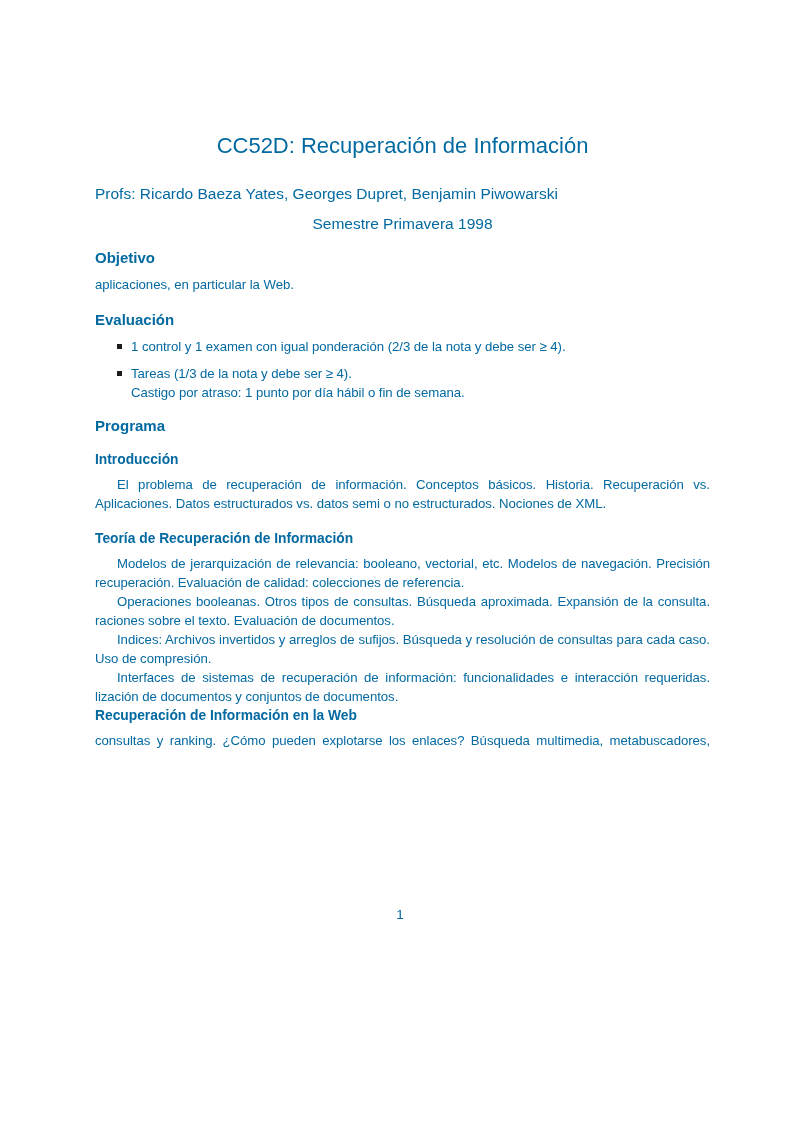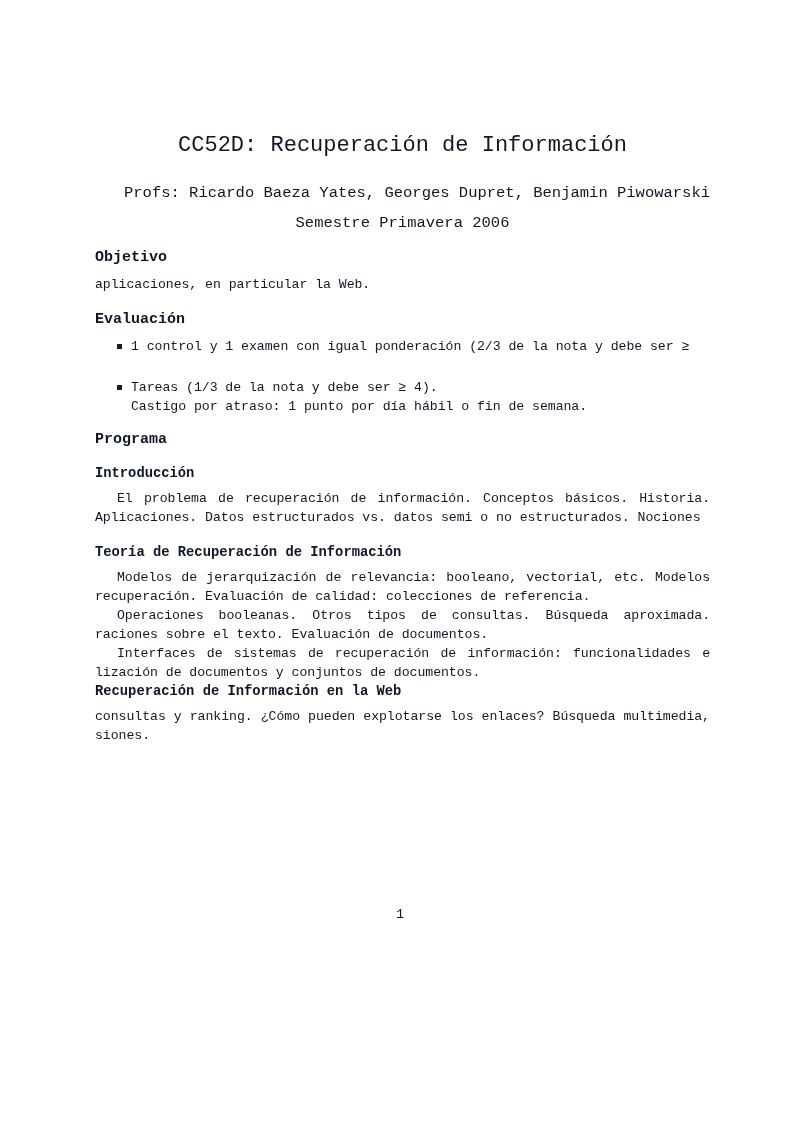--- a/index.html
+++ b/index.html
@@ -1,37 +1,37 @@
 <!DOCTYPE html>
 <html lang="es"><head>
 <meta charset="utf-8">
 <style>
   html,body{margin:0;padding:0;background:#ffffff;}
   .page{
     position:relative;
     width:800px;height:1142px;
     background:#ffffff;
-    font-family:Liberation Mono, monospace;
-    color:#0f172a;
+    font-family:Liberation Sans, sans-serif;
+    color:#0369a1;
     overflow:hidden;
   }
   .content{
     position:absolute;
     left:95px;top:0;
     width:615px;
   }
   .doc-title{
     margin:133px 0 0 0;
     font-size:22px;line-height:26px;
     text-align:center;font-weight:400;
   }
   .doc-profs{
     margin:25px 0 0 0;
     font-size:15.5px;line-height:19px;
-    text-align:right;
+    text-align:left;
   }
   .doc-sem{
     margin:11px 0 0 0;
     font-size:15.5px;line-height:19px;
     text-align:center;
   }
   .sec{margin-top:16px;}
   .sec:nth-of-type(1){margin-top:15px;}
   .sec:nth-of-type(2){margin-top:16px;}
   .sec:nth-of-type(3){margin-top:14px;}
@@ -48,21 +48,21 @@
   }
   .para{margin:0;font-size:13.2px;}
   .line{
     line-height:19px;height:19px;overflow:hidden;
     letter-spacing:-0.05px;
   }
   .line.first{padding-left:22px;}
   .line.jl{text-align:justify;text-align-last:justify;}
   .blist{margin-top:8px;}
   .bitem{display:flex;font-size:13.2px;}
-  .bitem + .bitem{margin-top:22px;}
+  .bitem + .bitem{margin-top:8px;}
   .bmark{
     flex:0 0 5px;width:5px;height:5px;
     background:#1c1c1c;
     margin:7px 9px 0 22px;
   }
   .btext{flex:1 1 auto;}
   .bline{line-height:19px;height:19px;overflow:hidden;letter-spacing:-0.05px;}
   .page-number{
     position:absolute;
     left:0;top:905px;width:100%;
@@ -70,21 +70,21 @@
     font-size:13.5px;line-height:19px;
   }
 </style>
 </head>
 <body>
 
 <div class="page">
   <div class="content">
     <h1 class="doc-title">CC52D: Recuperación de Información</h1>
     <div class="doc-profs">Profs: Ricardo Baeza Yates, Georges Dupret, Benjamin Piwowarski</div>
-    <div class="doc-sem">Semestre Primavera 2006</div>
+    <div class="doc-sem">Semestre Primavera 1998</div>
     <main>
         <section class="sec">
           <div class="h-sec">Objetivo</div>
           <div class="para">
             <div class="line">aplicaciones, en particular la Web.</div>
           </div>
         </section>
         <section class="sec">
           <div class="h-sec">Evaluación</div>
           <div class="blist">
@@ -119,27 +119,30 @@
           <div class="h-sub">Teoría de Recuperación de Información</div>
           <div class="para">
             <div class="line first jl">Modelos de jerarquización de relevancia: booleano, vectorial, etc. Modelos de navegación. Precisión vs.</div>
             <div class="line">recuperación. Evaluación de calidad: colecciones de referencia.</div>
           </div>
           <div class="para">
             <div class="line first jl">Operaciones booleanas. Otros tipos de consultas. Búsqueda aproximada. Expansión de la consulta. Ope-</div>
             <div class="line">raciones sobre el texto. Evaluación de documentos.</div>
           </div>
           <div class="para">
+            <div class="line first jl">Indices: Archivos invertidos y arreglos de sufijos. Búsqueda y resolución de consultas para cada caso.</div>
+            <div class="line">Uso de compresión.</div>
+          </div>
+          <div class="para">
             <div class="line first jl">Interfaces de sistemas de recuperación de información: funcionalidades e interacción requeridas. Visua-</div>
             <div class="line">lización de documentos y conjuntos de documentos.</div>
           </div>
         </section>
         <section class="sec">
           <div class="h-sub">Recuperación de Información en la Web</div>
           <div class="para">
             <div class="line jl">consultas y ranking. ¿Cómo pueden explotarse los enlaces? Búsqueda multimedia, metabuscadores, exten-</div>
-            <div class="line">siones.</div>
           </div>
         </section>
       </main>
   </div>
   <div class="page-number">1</div>
 </div>
 
 </body></html>

